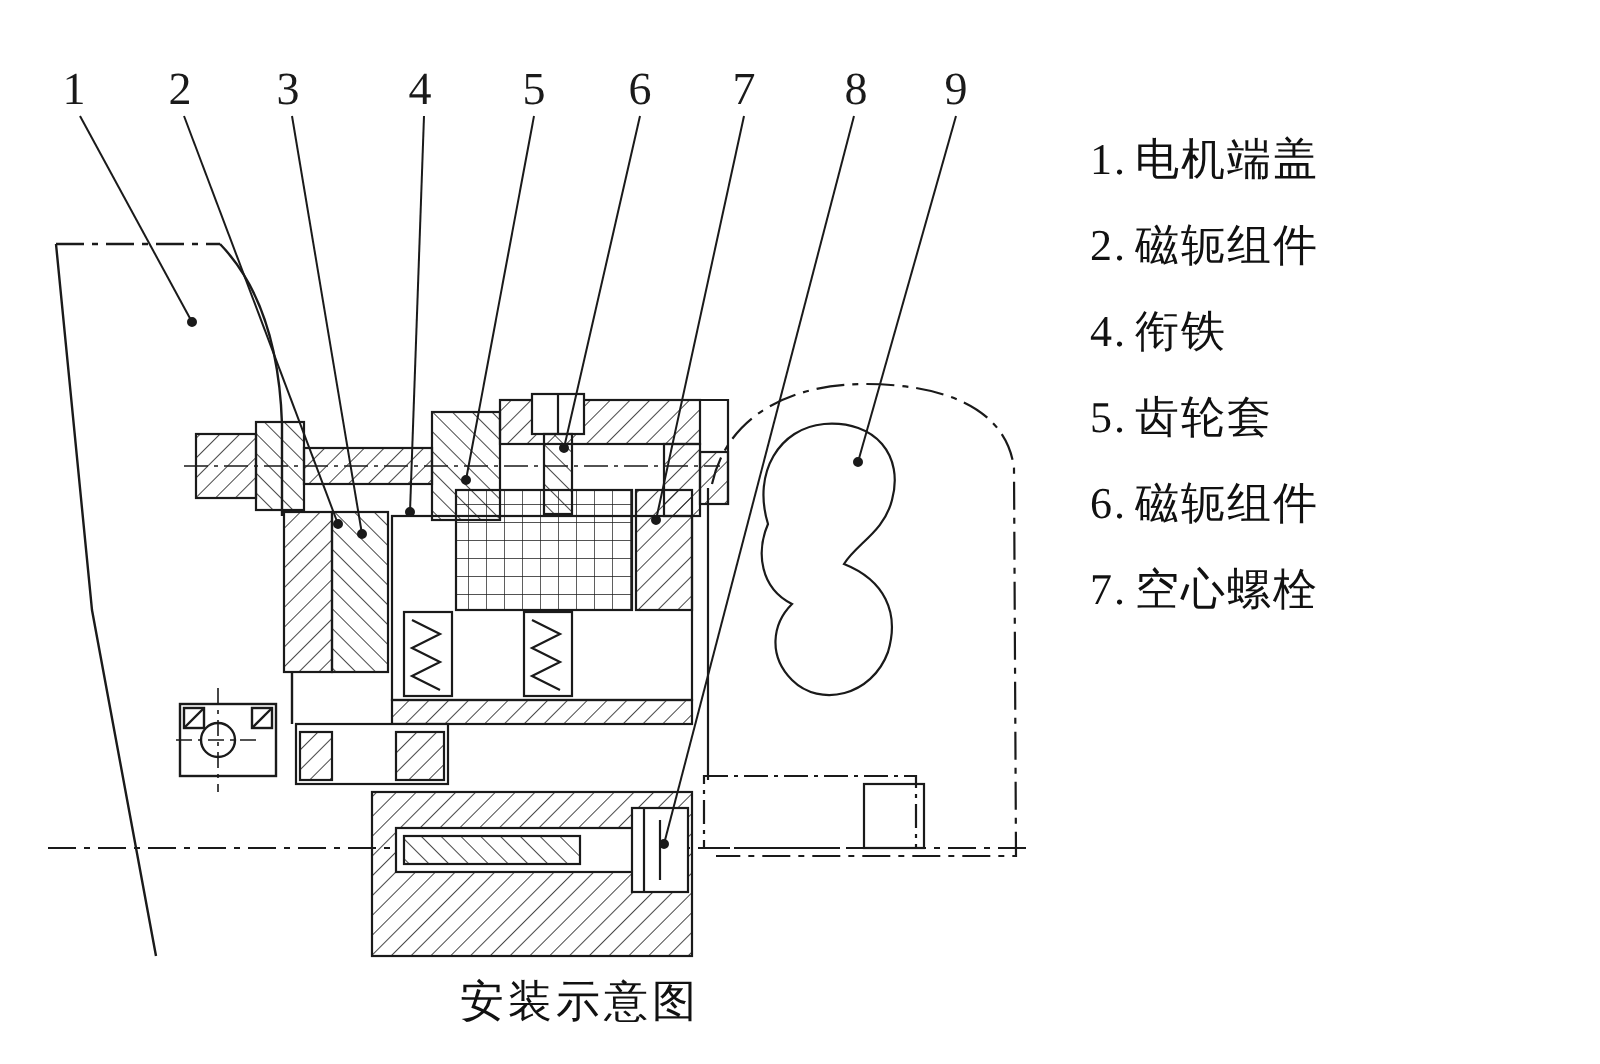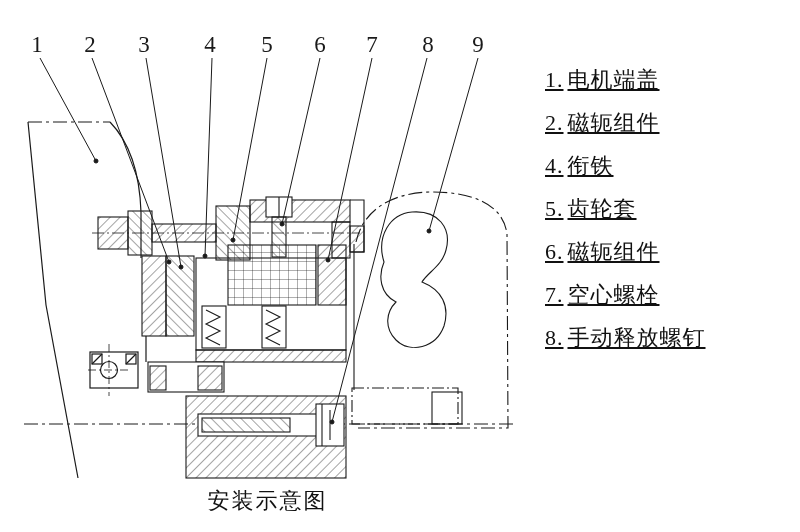--- a/index.html
+++ b/index.html
@@ -4,26 +4,26 @@
 <style>
   html,body{margin:0;padding:0;background:#fff;}
   #stage{
     position:relative;width:800px;height:532px;background:#ffffff;
     overflow:hidden;font-family:"Liberation Serif", serif;color:#1a1a1a;
   }
   #drawing{position:absolute;left:0;top:0;}
   .callout-num{font-family:"Liberation Serif", serif;font-size:23px;fill:#1a1a1a;}
   #legend{
     position:absolute;left:545px;top:58px;width:250px;
-    font-size:22px;letter-spacing:1px;line-height:43px;color:#111;text-decoration:underline;
+    font-size:22px;letter-spacing:1px;line-height:43px;color:#111;
   }
   .legend-item{white-space:nowrap;height:43px;}
   .legend-item .num{margin-right:4px;}
   #caption{
-    position:absolute;left:185px;top:486px;width:165px;text-align:center;
+    position:absolute;left:185px;top:486px;width:165px;text-align:right;
     font-size:22px;letter-spacing:2px;color:#111;
   }
 </style>
 </head>
 <body>
 
 <div id="stage">
 
   <svg id="drawing" width="800" height="532" viewBox="0 0 800 532">
     <defs>
@@ -150,18 +150,17 @@
     </g>
   </svg>
 
   <div id="legend">
     <div class="legend-item"><span class="num">1.</span><span>电机端盖</span></div>
     <div class="legend-item"><span class="num">2.</span><span>磁轭组件</span></div>
     <div class="legend-item"><span class="num">4.</span><span>衔铁</span></div>
     <div class="legend-item"><span class="num">5.</span><span>齿轮套</span></div>
     <div class="legend-item"><span class="num">6.</span><span>磁轭组件</span></div>
     <div class="legend-item"><span class="num">7.</span><span>空心螺栓</span></div>
-    <div class="legend-item"><span class="num">8.</span><span>手动释放螺钉</span></div>
   </div>
 
   <div id="caption">安装示意图</div>
 
 </div>
 
 </body></html>

